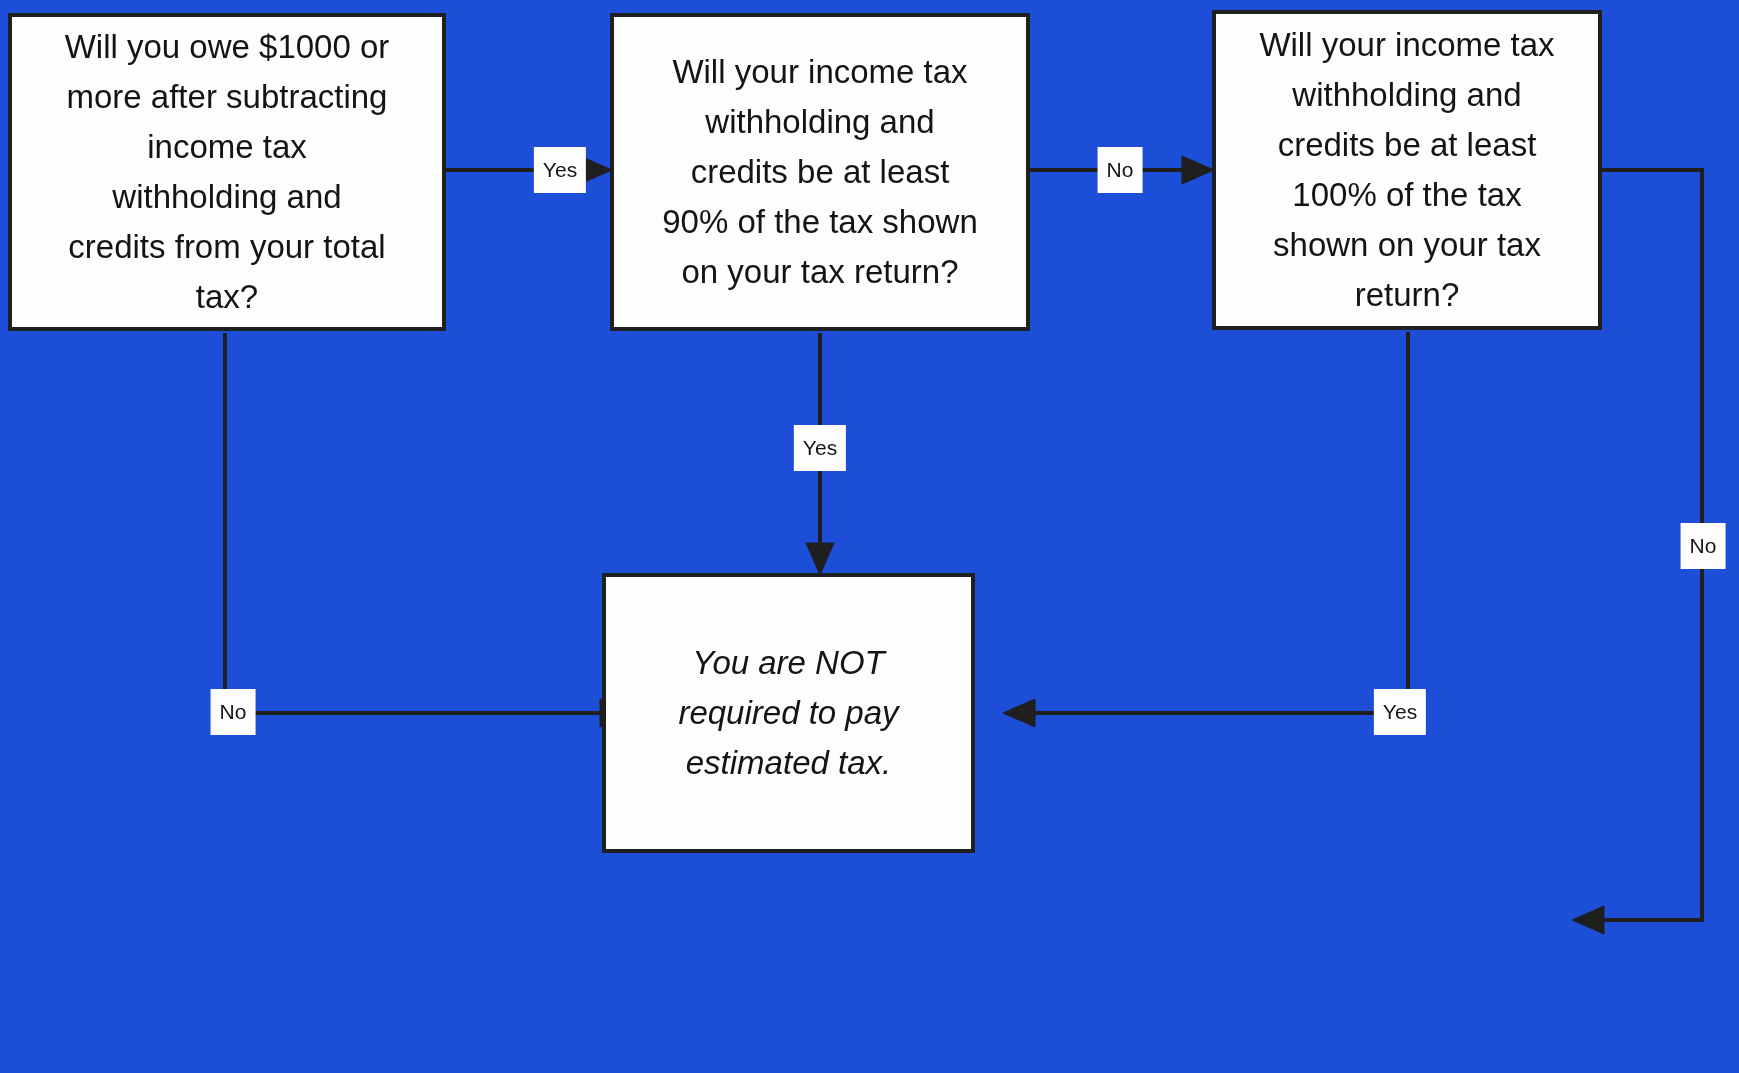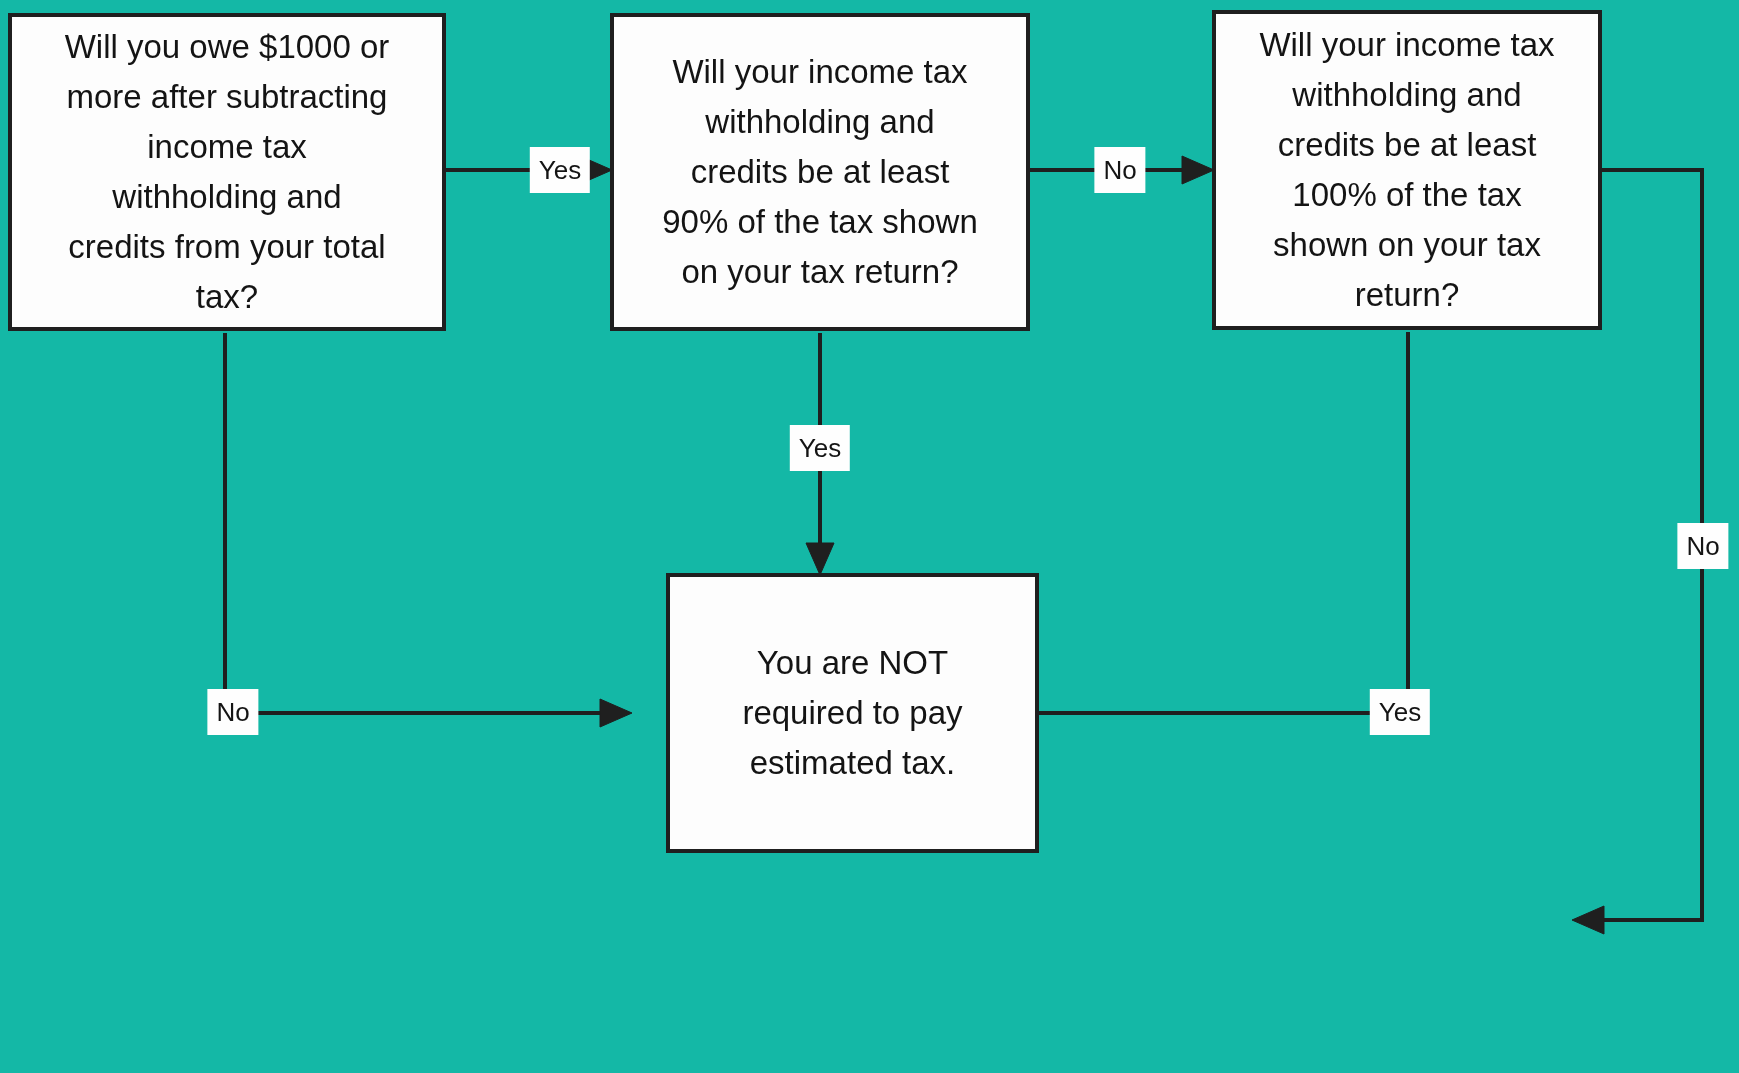--- a/index.html
+++ b/index.html
@@ -1,20 +1,20 @@
 <!DOCTYPE html>
 <html><head>
 <meta charset="utf-8">
 <style>
   html, body { margin: 0; padding: 0; background: #ffffff; }
   .canvas {
     position: relative;
     width: 1739px;
     height: 1073px;
-    background: #14b8a6;
+    background: #1d4ed8;
     font-family: "Liberation Sans", sans-serif;
     color: #141414;
     overflow: hidden;
   }
   .wires {
     position: absolute;
     left: 0; top: 0;
     width: 1739px; height: 1073px;
     pointer-events: none;
   }
@@ -36,28 +36,28 @@
     align-items: center;
     justify-content: center;
     text-align: center;
     white-space: pre-line;
     font-size: 33px;
     line-height: 50px;
   }
   .node-q1 { left: 8px;    top: 13px;  width: 438px; height: 318px; }
   .node-q2 { left: 610px;  top: 13px;  width: 420px; height: 318px; }
   .node-q3 { left: 1212px; top: 10px;  width: 390px; height: 320px; }
-  .node-not-required { left: 666px;  top: 573px; width: 373px; height: 280px; }
+  .node-not-required { left: 602px;  top: 573px; width: 373px; height: 280px; font-style: italic; }
   .node-must-pay     { left: 1220px; top: 778px; width: 350px; height: 285px; }
   .edge-label {
     position: absolute;
     transform: translate(-50%, -50%);
     background: #fefefe;
     padding: 3px 9px;
-    font-size: 26px;
+    font-size: 21px;
     line-height: 40px;
     white-space: nowrap;
   }
   .label-q1-yes { left: 560px;  top: 170px; }
   .label-q1-no  { left: 233px;  top: 712px; }
   .label-q2-yes { left: 820px;  top: 448px; }
   .label-q2-no  { left: 1120px; top: 170px; }
   .label-q3-yes { left: 1400px; top: 712px; }
   .label-q3-no  { left: 1703px; top: 546px; }
 </style>

